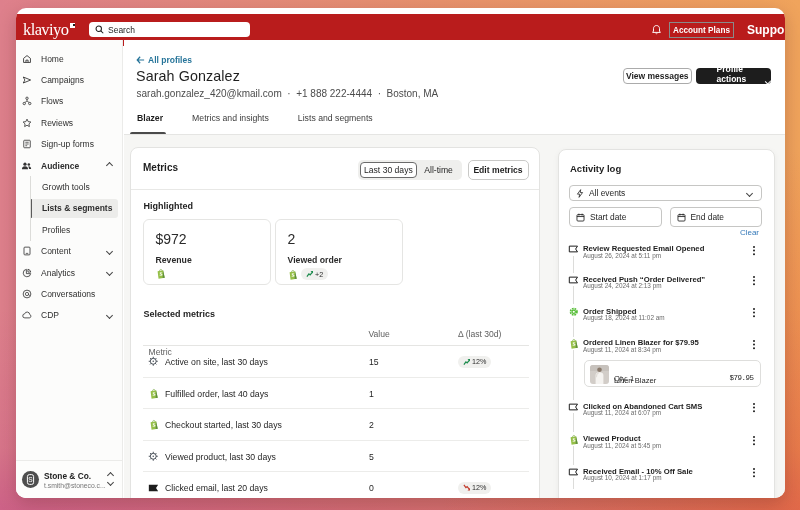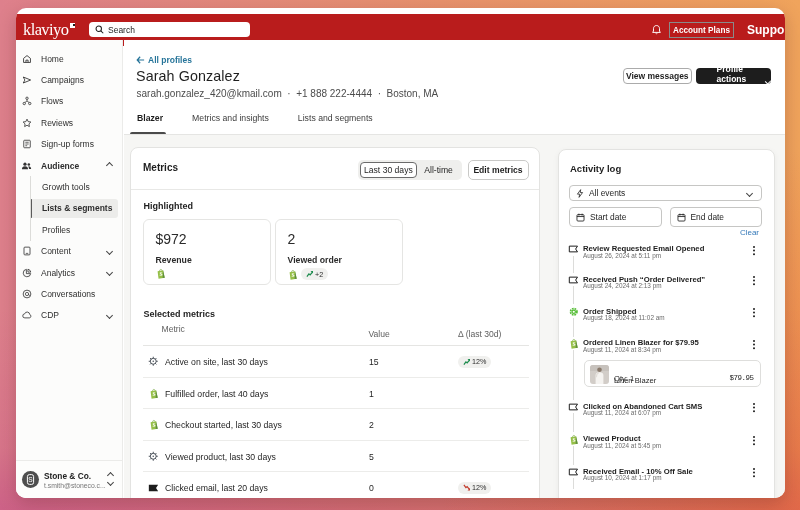--- a/index.html
+++ b/index.html
@@ -256,21 +256,21 @@
               <path d="M6.6 5.6 C6.8 2.2 11 1.6 11.6 4.9" fill="none" stroke="#79a844" stroke-width="1.2"></path>
               <text x="9.4" y="15.8" font-size="10.5" fill="#fff" font-weight="bold" text-anchor="middle" font-family="Liberation Serif, serif">S</text>
             </svg>
         <span class="gpill"><svg width="7.5" height="7.5" viewBox="0 0 10 10">
                 <path d="M1.2 8.7 L3.9 5.2 L5.5 6.6 L8.6 2.9" stroke="#1a8a4b" stroke-width="1.6" fill="none"></path>
                 <path d="M6 1.3 H9.7 V5 Z" fill="#1a8a4b"></path>
               </svg>+2</span>
           </div>
       </div>
       <div class="seclbl" style="top:161px;">Selected metrics</div>
-      <div class="mth" style="left:17.5px; top:176px;margin-left:13px;">Metric</div>
+      <div class="mth" style="left:17.5px; top:199px;">Metric</div>
       <div class="mth" style="left:237.5px; top:181px;">Value</div>
       <div class="mth" style="left:327px; top:181px;">Δ (last 30d)</div>
       <div style="position:absolute; left:12px; top:197px; width:386px; border-top:1px solid #e5e5e3;"></div>
       <div class="mrow" style="top:198px;">
         <span class="mi">
             <svg width="10.5" height="10.5" viewBox="0 0 16 16">
               <g stroke="#4d545c" stroke-width="1.5" stroke-linecap="round">
                 <path d="M8 1.7 V3.3 M8 12.7 V14.3 M1.7 8 H3.3 M12.7 8 H14.3 M3.6 3.6 L4.7 4.7 M11.3 11.3 L12.4 12.4 M12.4 3.6 L11.3 4.7 M3.6 12.4 L4.7 11.3"></path>
               </g>
               <circle cx="8" cy="8" r="4.5" fill="none" stroke="#4d545c" stroke-width="1.5"></circle>

